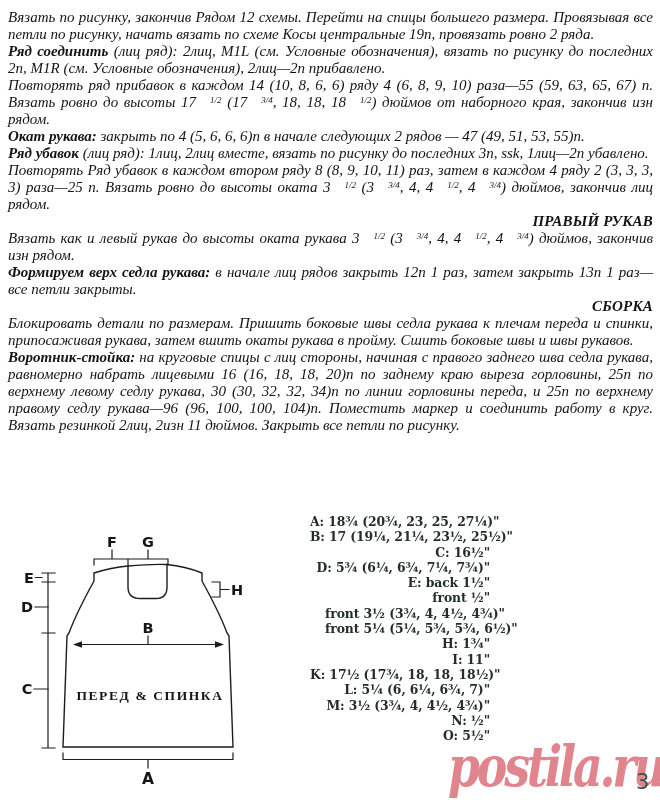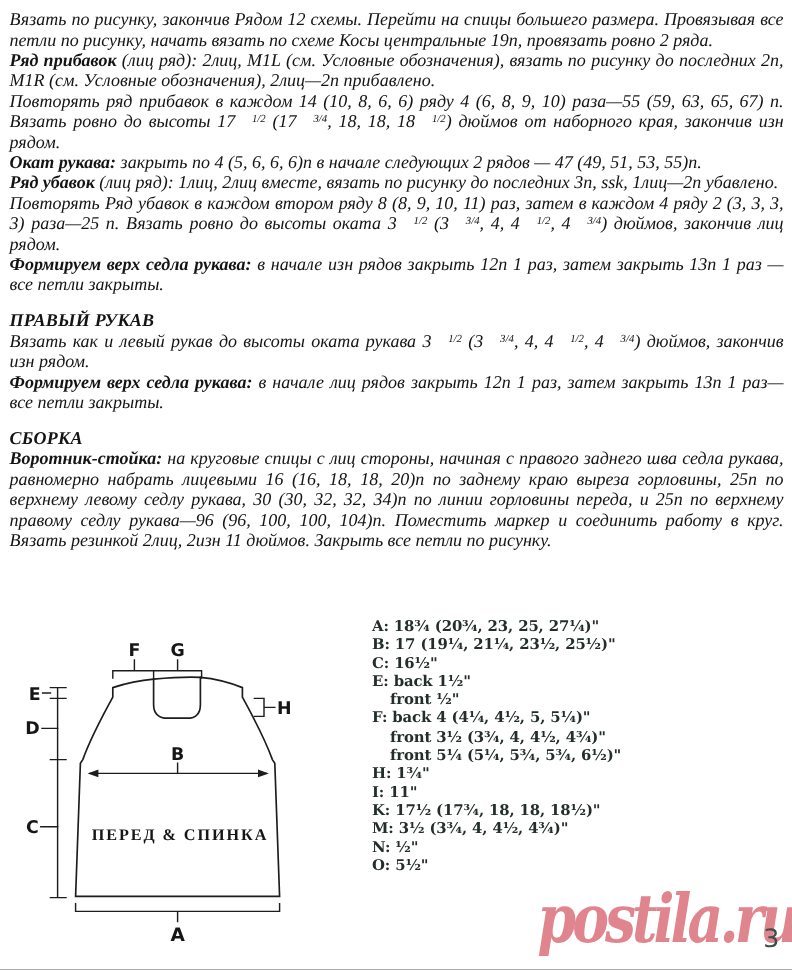--- a/index.html
+++ b/index.html
@@ -8,34 +8,34 @@
     overflow:hidden; font-family:"Liberation Serif","DejaVu Serif",serif;
     color:#141414;
   }
   
   .instructions{
     position:absolute; left:8px; top:9px; width:645px;
     font-size:15px; line-height:17px; text-align:justify;font-style:italic;
   }
   .instructions p{margin:0;}
   .instructions p.h{
-    font-weight:bold; margin-top:13px; text-align:left; letter-spacing:.2px;
+    font-weight:bold; text-align:right; letter-spacing:.2px;
   }
   .instructions b{font-weight:bold;}
   .instructions sup{
     font-size:.6em; line-height:0; vertical-align:.5em; letter-spacing:0;margin-left:14px;
   }
   
   .measurements{
     position:absolute; left:310px; top:514px; width:180px;
     font-family:"DejaVu Serif","Liberation Serif",serif;
     font-weight:bold; font-size:12.4px; line-height:15.3px;
     color:#232e29; letter-spacing:-0.1px; white-space:nowrap;
   }
-  .measurements .meas{height:15.3px;}
+  .measurements .meas{height:15.3px;text-align:right;}
   .measurements .meas.ind{padding-left:15px;}
   
   .schematic{position:absolute; left:0; top:530px;}
   .schematic path, .schematic line{fill:none; stroke:#1d1d1d; stroke-width:1.4; stroke-linecap:square;}
   .schematic .thin{stroke-width:1.2;}
   .schematic .dimlabel{
     font-family:"DejaVu Sans","Liberation Sans",sans-serif;
     font-weight:bold; font-size:14.5px; fill:#161616;
   }
   .schematic .piece{
@@ -58,30 +58,30 @@
     font-size:21px; color:#3d4f47;
   }
 </style>
 </head>
 <body>
 
 <div class="page">
 
   <div class="instructions">
       <p>Вязать по рисунку, закончив Рядом 12 схемы. Перейти на спицы большего размера. Провязывая все петли по рисунку, начать вязать по схеме Косы центральные 19п, провязать ровно 2 ряда.</p>
-      <p><b>Ряд прибавок</b> (лиц ряд): 2лиц, M1L (см. Условные обозначения), вязать по рисунку до последних 2п, M1R (см. Условные обозначения), 2лиц—2п прибавлено.</p>
+      <p><b>Ряд соединить</b> (лиц ряд): 2лиц, M1L (см. Условные обозначения), вязать по рисунку до последних 2п, M1R (см. Условные обозначения), 2лиц—2п прибавлено.</p>
       <p>Повторять ряд прибавок в каждом 14 (10, 8, 6, 6) ряду 4 (6, 8, 9, 10) раза—55 (59, 63, 65, 67) п. Вязать ровно до высоты 17<sup>1/2</sup> (17<sup>3/4</sup>, 18, 18, 18<sup>1/2</sup>) дюймов от наборного края, закончив изн рядом.</p>
       <p><b>Окат рукава:</b> закрыть по 4 (5, 6, 6, 6)п в начале следующих 2 рядов — 47 (49, 51, 53, 55)п.</p>
       <p><b>Ряд убавок</b> (лиц ряд): 1лиц, 2лиц вместе, вязать по рисунку до последних 3п, ssk, 1лиц—2п убавлено.</p>
       <p>Повторять Ряд убавок в каждом втором ряду 8 (8, 9, 10, 11) раз, затем в каждом 4 ряду 2 (3, 3, 3, 3) раза—25 п. Вязать ровно до высоты оката 3<sup>1/2</sup> (3<sup>3/4</sup>, 4, 4<sup>1/2</sup>, 4<sup>3/4</sup>) дюймов, закончив лиц рядом.</p>
-      <p><b>Формируем верх седла рукава:</b> в начале изн рядов закрыть 12п 1 раз, затем закрыть 13п 1 раз — все петли закрыты.</p>
       <p class="h">ПРАВЫЙ РУКАВ</p>
       <p>Вязать как и левый рукав до высоты оката рукава 3<sup>1/2</sup> (3<sup>3/4</sup>, 4, 4<sup>1/2</sup>, 4<sup>3/4</sup>) дюймов, закончив изн рядом.</p>
       <p><b>Формируем верх седла рукава:</b> в начале лиц рядов закрыть 12п 1 раз, затем закрыть 13п 1 раз— все петли закрыты.</p>
       <p class="h">СБОРКА</p>
+      <p>Блокировать детали по размерам. Пришить боковые швы седла рукава к плечам переда и спинки, припосаживая рукава, затем вшить окаты рукава в пройму. Сшить боковые швы и швы рукавов.</p>
       <p><b>Воротник-стойка:</b> на круговые спицы с лиц стороны, начиная с правого заднего шва седла рукава, равномерно набрать лицевыми 16 (16, 18, 18, 20)п по заднему краю выреза горловины, 25п по верхнему левому седлу рукава, 30 (30, 32, 32, 34)п по линии горловины переда, и 25п по верхнему правому седлу рукава—96 (96, 100, 100, 104)п. Поместить маркер и соединить работу в круг. Вязать резинкой 2лиц, 2изн 11 дюймов. Закрыть все петли по рисунку.</p>
     </div>
 
   <svg class="schematic" width="260" height="278" viewBox="0 0 260 278">
 
     <path d="M 63 217
              L 67 106 L 69 103
              C 73 92 83 71 94 51
              L 94 43
              C 105 39.5 117 37 128 36
@@ -114,28 +114,29 @@
     <path class="thin" d="M 63 223 L 63 229.5 L 233 229.5 L 233 223 M 148 229.5 L 148 238"></path>
     <text class="dimlabel" x="148" y="254" text-anchor="middle" style="font-size:15.5px">A</text>
 
     <text class="piece" x="150" y="170" text-anchor="middle">ПЕРЕД &amp; СПИНКА</text>
   </svg>
 
   <div class="measurements">
       <div class="meas">A: 18¾ (20¾, 23, 25, 27¼)"</div>
       <div class="meas">B: 17 (19¼, 21¼, 23½, 25½)"</div>
       <div class="meas">C: 16½"</div>
+      <div class="meas">D: 5¾ (6¼, 6¾, 7¼, 7¾)"</div>
       <div class="meas">E: back 1½"</div>
       <div class="meas ind">front ½"</div>
-      <div class="meas">F: back 4 (4¼, 4½, 5, 5¼)"</div>
       <div class="meas ind">front 3½ (3¾, 4, 4½, 4¾)"</div>
       <div class="meas ind">front 5¼ (5¼, 5¾, 5¾, 6½)"</div>
       <div class="meas">H: 1¾"</div>
       <div class="meas">I: 11"</div>
       <div class="meas">K: 17½ (17¾, 18, 18, 18½)"</div>
+      <div class="meas">L: 5¼ (6, 6¼, 6¾, 7)"</div>
       <div class="meas">M: 3½ (3¾, 4, 4½, 4¾)"</div>
       <div class="meas">N: ½"</div>
       <div class="meas">O: 5½"</div>
     </div>
 
   <div class="watermark" style="color: rgb(224, 133, 142);">postila.ru</div>
   <div class="pagenum">3</div>
 
 </div>
 

